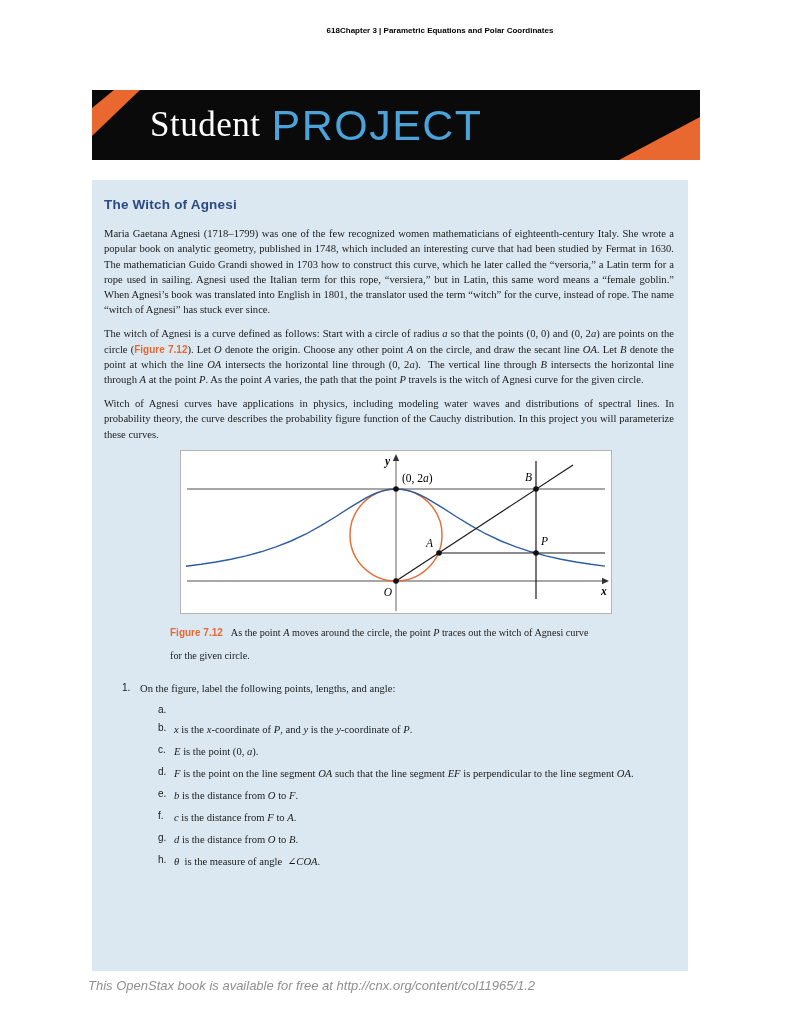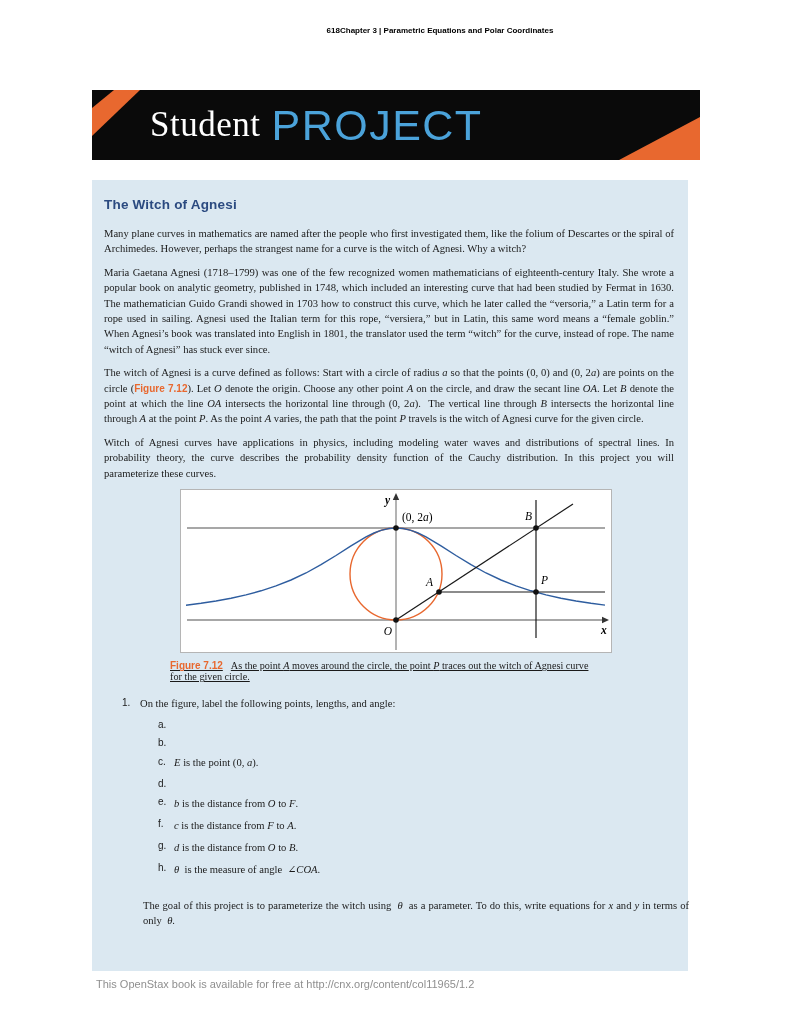--- a/index.html
+++ b/index.html
@@ -73,42 +73,42 @@
     font-size:10.6px;line-height:15.3px;text-align:justify;
     margin-bottom:8.5px;
   }
   .figref{color:var(--accent_orange);font-weight:bold;font-family:"Liberation Sans","DejaVu Sans",sans-serif;font-size:10px;cursor:pointer;}
   .figbox{
     margin:7px 0 0 76px;width:432px;height:164px;
     background:#ffffff;border:1px solid var(--figure_border);
   }
   .caption{
     margin:7px 0 0 66px;width:424px;
-    font-size:10.2px;line-height:11px;text-decoration:underline;
+    font-size:10.2px;line-height:23px;
   }
   .caption .cl{color:var(--accent_orange);font-weight:bold;font-family:"Liberation Sans","DejaVu Sans",sans-serif;font-size:10px;margin-right:8px;}
   .list{margin-top:14px;font-size:10.6px;}
   .row{display:flex;margin-bottom:7px;}
   .row .mk{
     font-family:"Liberation Sans","DejaVu Sans",sans-serif;
     font-size:10px;flex:0 0 auto;padding-top:0.5px;
   }
   .l1{margin-left:18px;}
   .l1 .mk{width:18px;}
   .l2{margin-left:54px;}
   .l2 .mk{width:16px;text-align:left;}
   .row .tx{line-height:15px;text-align:left;max-width:514px;}
   .goal{
     margin:21px 0 0 39px;width:546px;
     font-size:10.6px;line-height:15.5px;text-align:justify;
   }
   .ftr{
-    position:absolute;left:96px;top:978px;
-    font-family:"Liberation Sans","DejaVu Sans",sans-serif;
-    font-size:11px;color:var(--footer_gray);
+    position:absolute;left:88px;top:978px;
+    font-family:"Liberation Sans","DejaVu Sans",sans-serif;
+    font-size:13px;color:var(--footer_gray);font-style:italic;
   }
   svg text{font-family:"Liberation Serif","DejaVu Serif",serif;}
 </style>
 </head>
 <body>
 
 <div class="page">
 
   <div class="hdr">
     <span>618</span>
@@ -118,24 +118,23 @@
   <div class="banner">
     <div class="stripe-tl"></div>
     <div class="tri-br"></div>
     <span class="t-serif">Student</span>
     <span class="t-sans">PROJECT</span>
   </div>
 
   <div class="panel">
     <h2>The Witch of Agnesi</h2>
 
-    <p class="body">Many plane curves in mathematics are named after the people who first investigated them, like the folium of Descartes or the spiral of Archimedes. However, perhaps the strangest name for a curve is the witch of Agnesi. Why a witch?</p>
     <p class="body">Maria Gaetana Agnesi (1718–1799) was one of the few recognized women mathematicians of eighteenth-century Italy. She wrote a popular book on analytic geometry, published in 1748, which included an interesting curve that had been studied by Fermat in 1630. The mathematician Guido Grandi showed in 1703 how to construct this curve, which he later called the “versoria,” a Latin term for a rope used in sailing. Agnesi used the Italian term for this rope, “versiera,” but in Latin, this same word means a “female goblin.” When Agnesi’s book was translated into English in 1801, the translator used the term “witch” for the curve, instead of rope. The name “witch of Agnesi” has stuck ever since.</p>
     <p class="body">The witch of Agnesi is a curve defined as follows: Start with a circle of radius <i>a</i> so that the points (0, 0) and (0, 2<i>a</i>) are points on the circle (<span class="figref">Figure 7.12</span>). Let <i>O</i> denote the origin. Choose any other point <i>A</i> on the circle, and draw the secant line <i>OA</i>. Let <i>B</i> denote the point at which the line <i>OA</i> intersects the horizontal line through (0, 2<i>a</i>).&nbsp; The vertical line through <i>B</i> intersects the horizontal line through <i>A</i> at the point <i>P</i>. As the point <i>A</i> varies, the path that the point <i>P</i> travels is the witch of Agnesi curve for the given circle.</p>
-    <p class="body">Witch of Agnesi curves have applications in physics, including modeling water waves and distributions of spectral lines. In probability theory, the curve describes the probability density function of the Cauchy distribution. In this project you will parameterize these curves.</p>
+    <p class="body">Witch of Agnesi curves have applications in physics, including modeling water waves and distributions of spectral lines. In probability theory, the curve describes the probability figure function of the Cauchy distribution. In this project you will parameterize these curves.</p>
 
     <div class="figbox">
       <svg width="430" height="162" viewBox="0 0 430 162">
 
         <line x1="6" y1="38" x2="424" y2="38" stroke="#8a8a8a" stroke-width="1.3"></line>
 
         <line x1="6" y1="130" x2="421" y2="130" stroke="#8a8a8a" stroke-width="1.3"></line>
         <polygon points="421,126.8 428,130 421,133.2" fill="#333"></polygon>
 
         <line x1="215" y1="9" x2="215" y2="160" stroke="#8a8a8a" stroke-width="1.3"></line>
@@ -174,44 +173,45 @@
     <div class="list">
       <div class="row l1">
         <span class="mk">1.</span>
         <span class="tx">On the figure, label the following points, lengths, and angle:</span>
       </div>
       <div class="row l2">
         <span class="mk">a.</span>
       </div>
       <div class="row l2">
         <span class="mk">b.</span>
+        <span class="tx"><i>x</i> is the <i>x</i>-coordinate of <i>P</i>, and <i>y</i> is the <i>y</i>-coordinate of <i>P</i>.</span>
       </div>
       <div class="row l2">
         <span class="mk">c.</span>
         <span class="tx"><i>E</i> is the point (0, <i>a</i>).</span>
       </div>
       <div class="row l2">
         <span class="mk">d.</span>
+        <span class="tx"><i>F</i> is the point on the line segment <i>OA</i> such that the line segment <i>EF</i> is perpendicular to the line segment <i>OA</i>.</span>
       </div>
       <div class="row l2">
         <span class="mk">e.</span>
         <span class="tx"><i>b</i> is the distance from <i>O</i> to <i>F</i>.</span>
       </div>
       <div class="row l2">
         <span class="mk">f.</span>
         <span class="tx"><i>c</i> is the distance from <i>F</i> to <i>A</i>.</span>
       </div>
       <div class="row l2">
         <span class="mk">g.</span>
         <span class="tx"><i>d</i> is the distance from <i>O</i> to <i>B</i>.</span>
       </div>
       <div class="row l2">
         <span class="mk">h.</span>
         <span class="tx"><i>θ</i>&nbsp; is the measure of angle &nbsp;<i>∠COA</i>.</span>
       </div>
     </div>
 
-    <div class="goal">The goal of this project is to parameterize the witch using &nbsp;<i>θ</i>&nbsp; as a parameter. To do this, write equations for <i>x</i> and <i>y</i> in terms of only &nbsp;<i>θ</i>.</div>
   </div>
 
   <div class="ftr">This OpenStax book is available for free at http://cnx.org/content/col11965/1.2</div>
 
 </div>
 
 </body></html>

